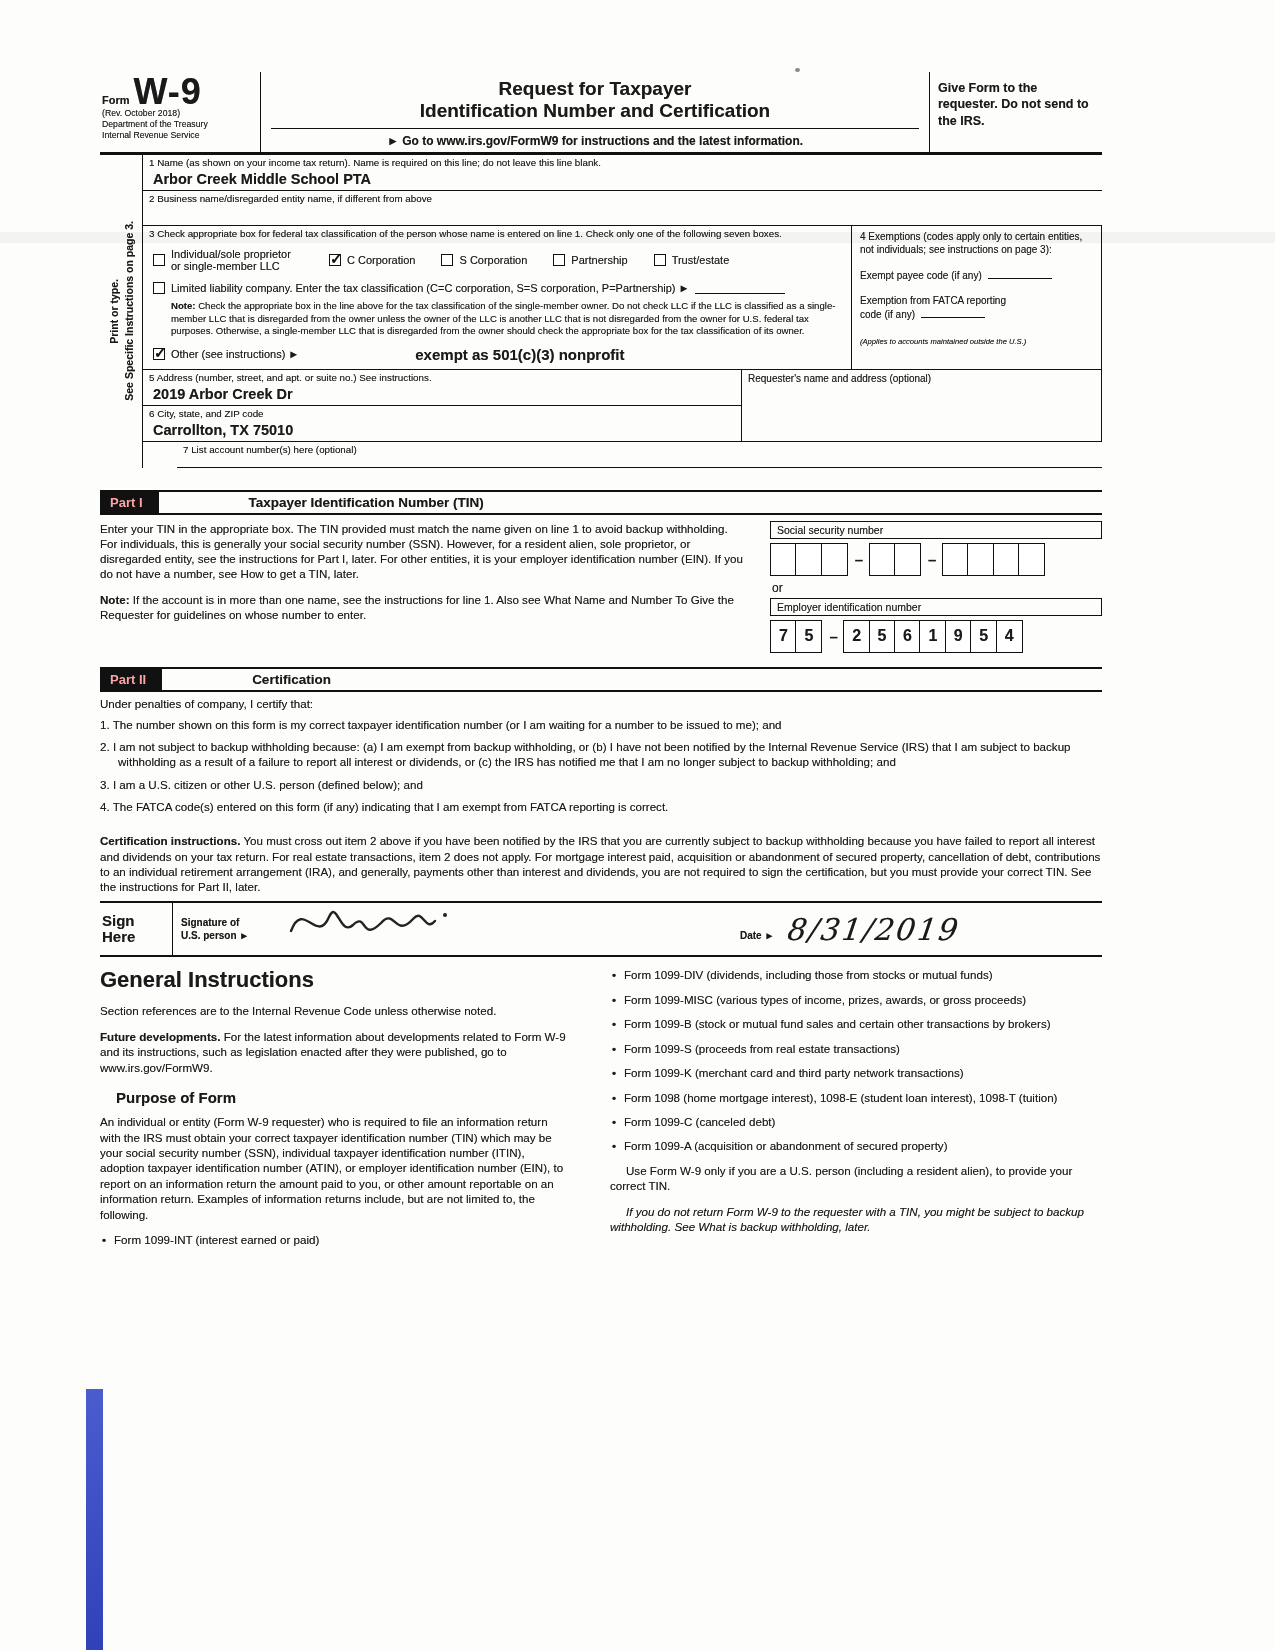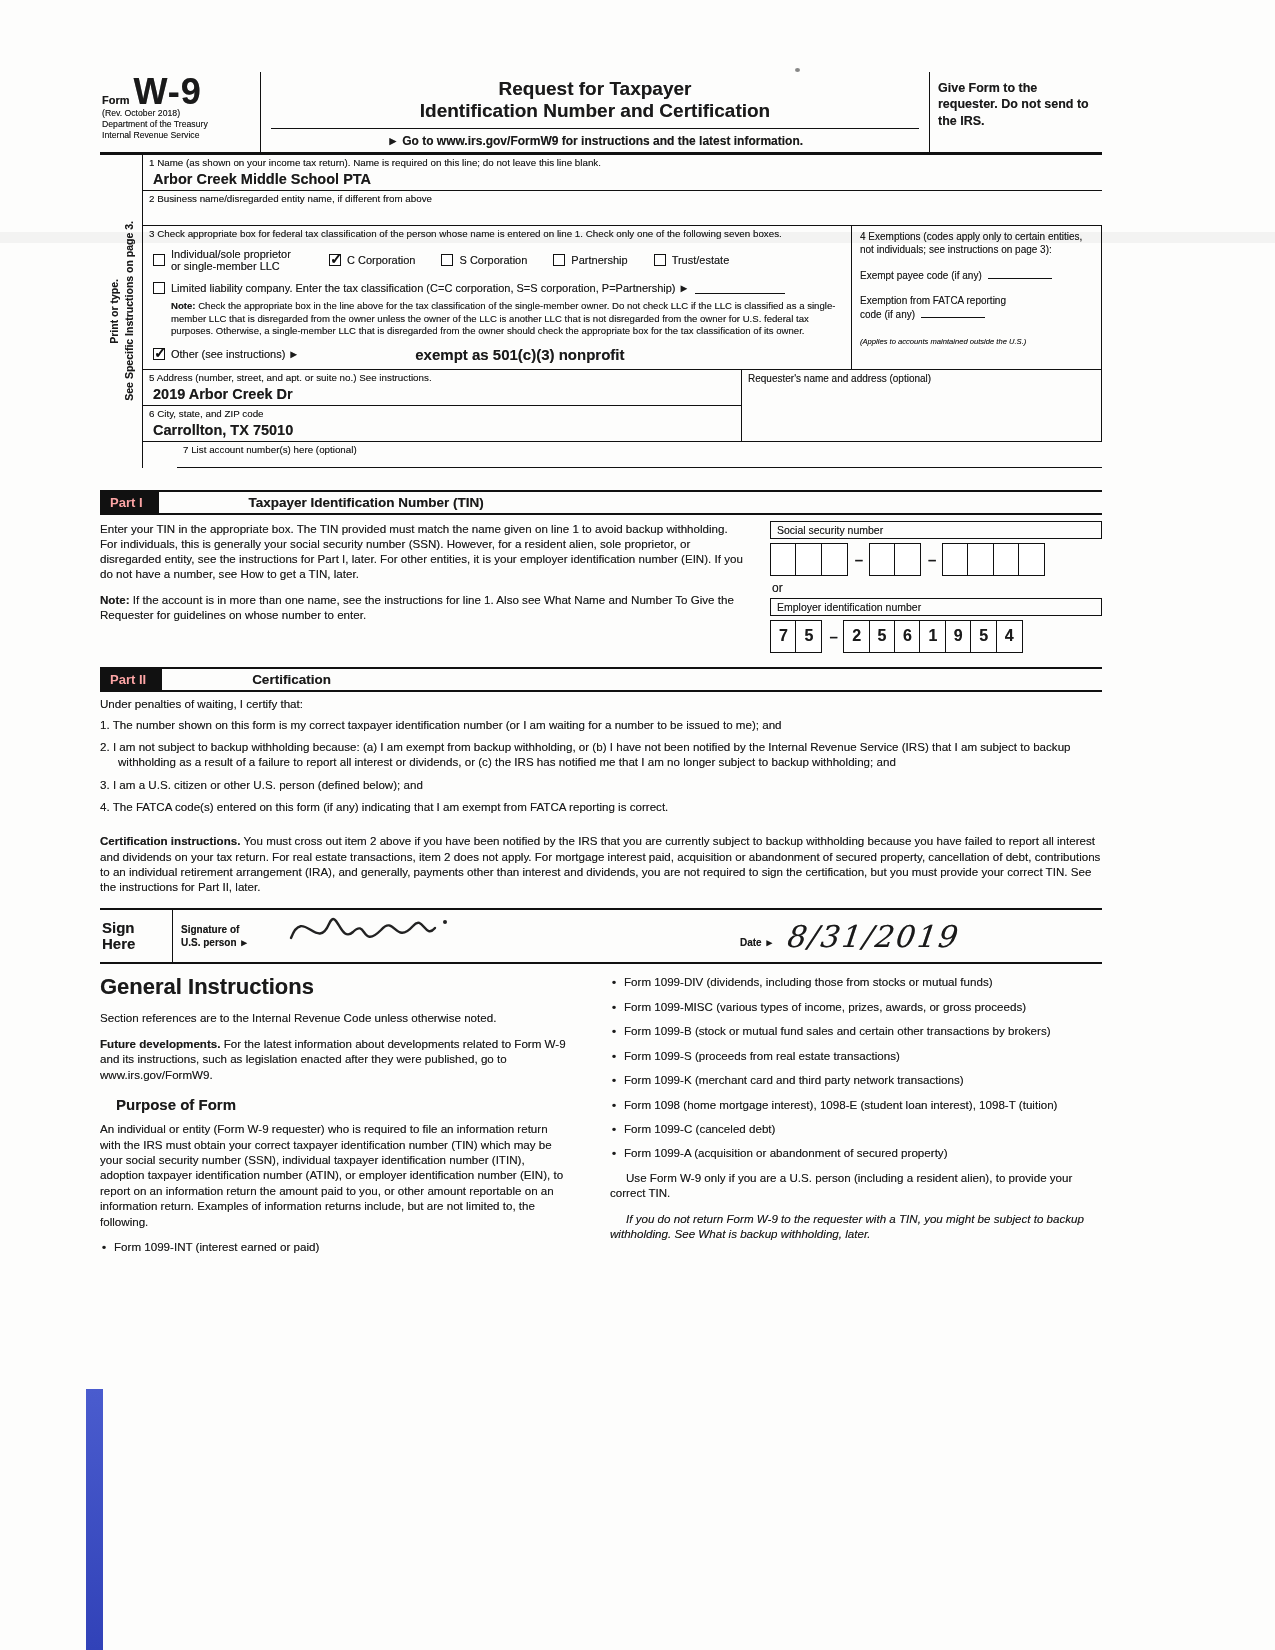--- a/index.html
+++ b/index.html
@@ -74,21 +74,21 @@
   .orword { font-size:12px; margin:5px 0 3px 2px; }
 
   
   .cert { font-size:11.6px; line-height:1.32; padding-top:4px; }
   .cert .intro { margin-bottom:6px; }
   .cert ol { list-style:none; }
   .cert li { margin-bottom:7px; padding-left:18px; text-indent:-18px; }
   .cert .certinst { margin-top:19px; }
 
   
-  .sign-row { display:flex; align-items:center; border-top:2.5px solid #111; border-bottom:2.5px solid #111; margin-top:14px; height:56px; position:relative; }
+  .sign-row { display:flex; align-items:center; border-top:2.5px solid #111; border-bottom:2.5px solid #111; margin-top:7px; height:56px; position:relative; }
   .sign-here { width:72px; font-size:15px; font-weight:bold; line-height:1.1; padding-left:2px; }
   .sign-div { width:0; border-left:1.5px solid #111; align-self:stretch; }
   .sig-label { font-size:10px; font-weight:bold; line-height:1.3; padding-left:8px; width:110px; }
   .sig-script { position:relative; top:-6px; }
   .date-area { position:absolute; left:640px; display:flex; align-items:flex-end; gap:14px; }
   .date-word { font-size:10px; font-weight:bold; padding-bottom:6px; }
   .date-hand { font-family:"DejaVu Serif", serif; font-style:italic; font-size:30px; transform:skewX(-8deg); letter-spacing:2px; }
 
   
   .gi { display:flex; gap:42px; margin-top:10px; }
@@ -266,21 +266,21 @@
           <span class="cell">4</span>
         </div>
       </div>
     </div>
 
     <div class="part-bar" style="margin-top:14px">
       <span class="part-chip">Part II</span>
       <span class="part-title">Certification</span>
     </div>
     <div class="cert">
-      <div class="intro">Under penalties of waiting, I certify that:</div>
+      <div class="intro">Under penalties of company, I certify that:</div>
       <ol>
         <li>1. The number shown on this form is my correct taxpayer identification number (or I am waiting for a number to be issued to me); and</li>
         <li>2. I am not subject to backup withholding because: (a) I am exempt from backup withholding, or (b) I have not been notified by the Internal Revenue Service (IRS) that I am subject to backup withholding as a result of a failure to report all interest or dividends, or (c) the IRS has notified me that I am no longer subject to backup withholding; and</li>
         <li>3. I am a U.S. citizen or other U.S. person (defined below); and</li>
         <li>4. The FATCA code(s) entered on this form (if any) indicating that I am exempt from FATCA reporting is correct.</li>
       </ol>
       <div class="certinst">
         <b>Certification instructions.</b><span> You must cross out item 2 above if you have been notified by the IRS that you are currently subject to backup withholding because you have failed to report all interest and dividends on your tax return. For real estate transactions, item 2 does not apply. For mortgage interest paid, acquisition or abandonment of secured property, cancellation of debt, contributions to an individual retirement arrangement (IRA), and generally, payments other than interest and dividends, you are not required to sign the certification, but you must provide your correct TIN. See the instructions for Part II, later.</span>
       </div>
     </div>

